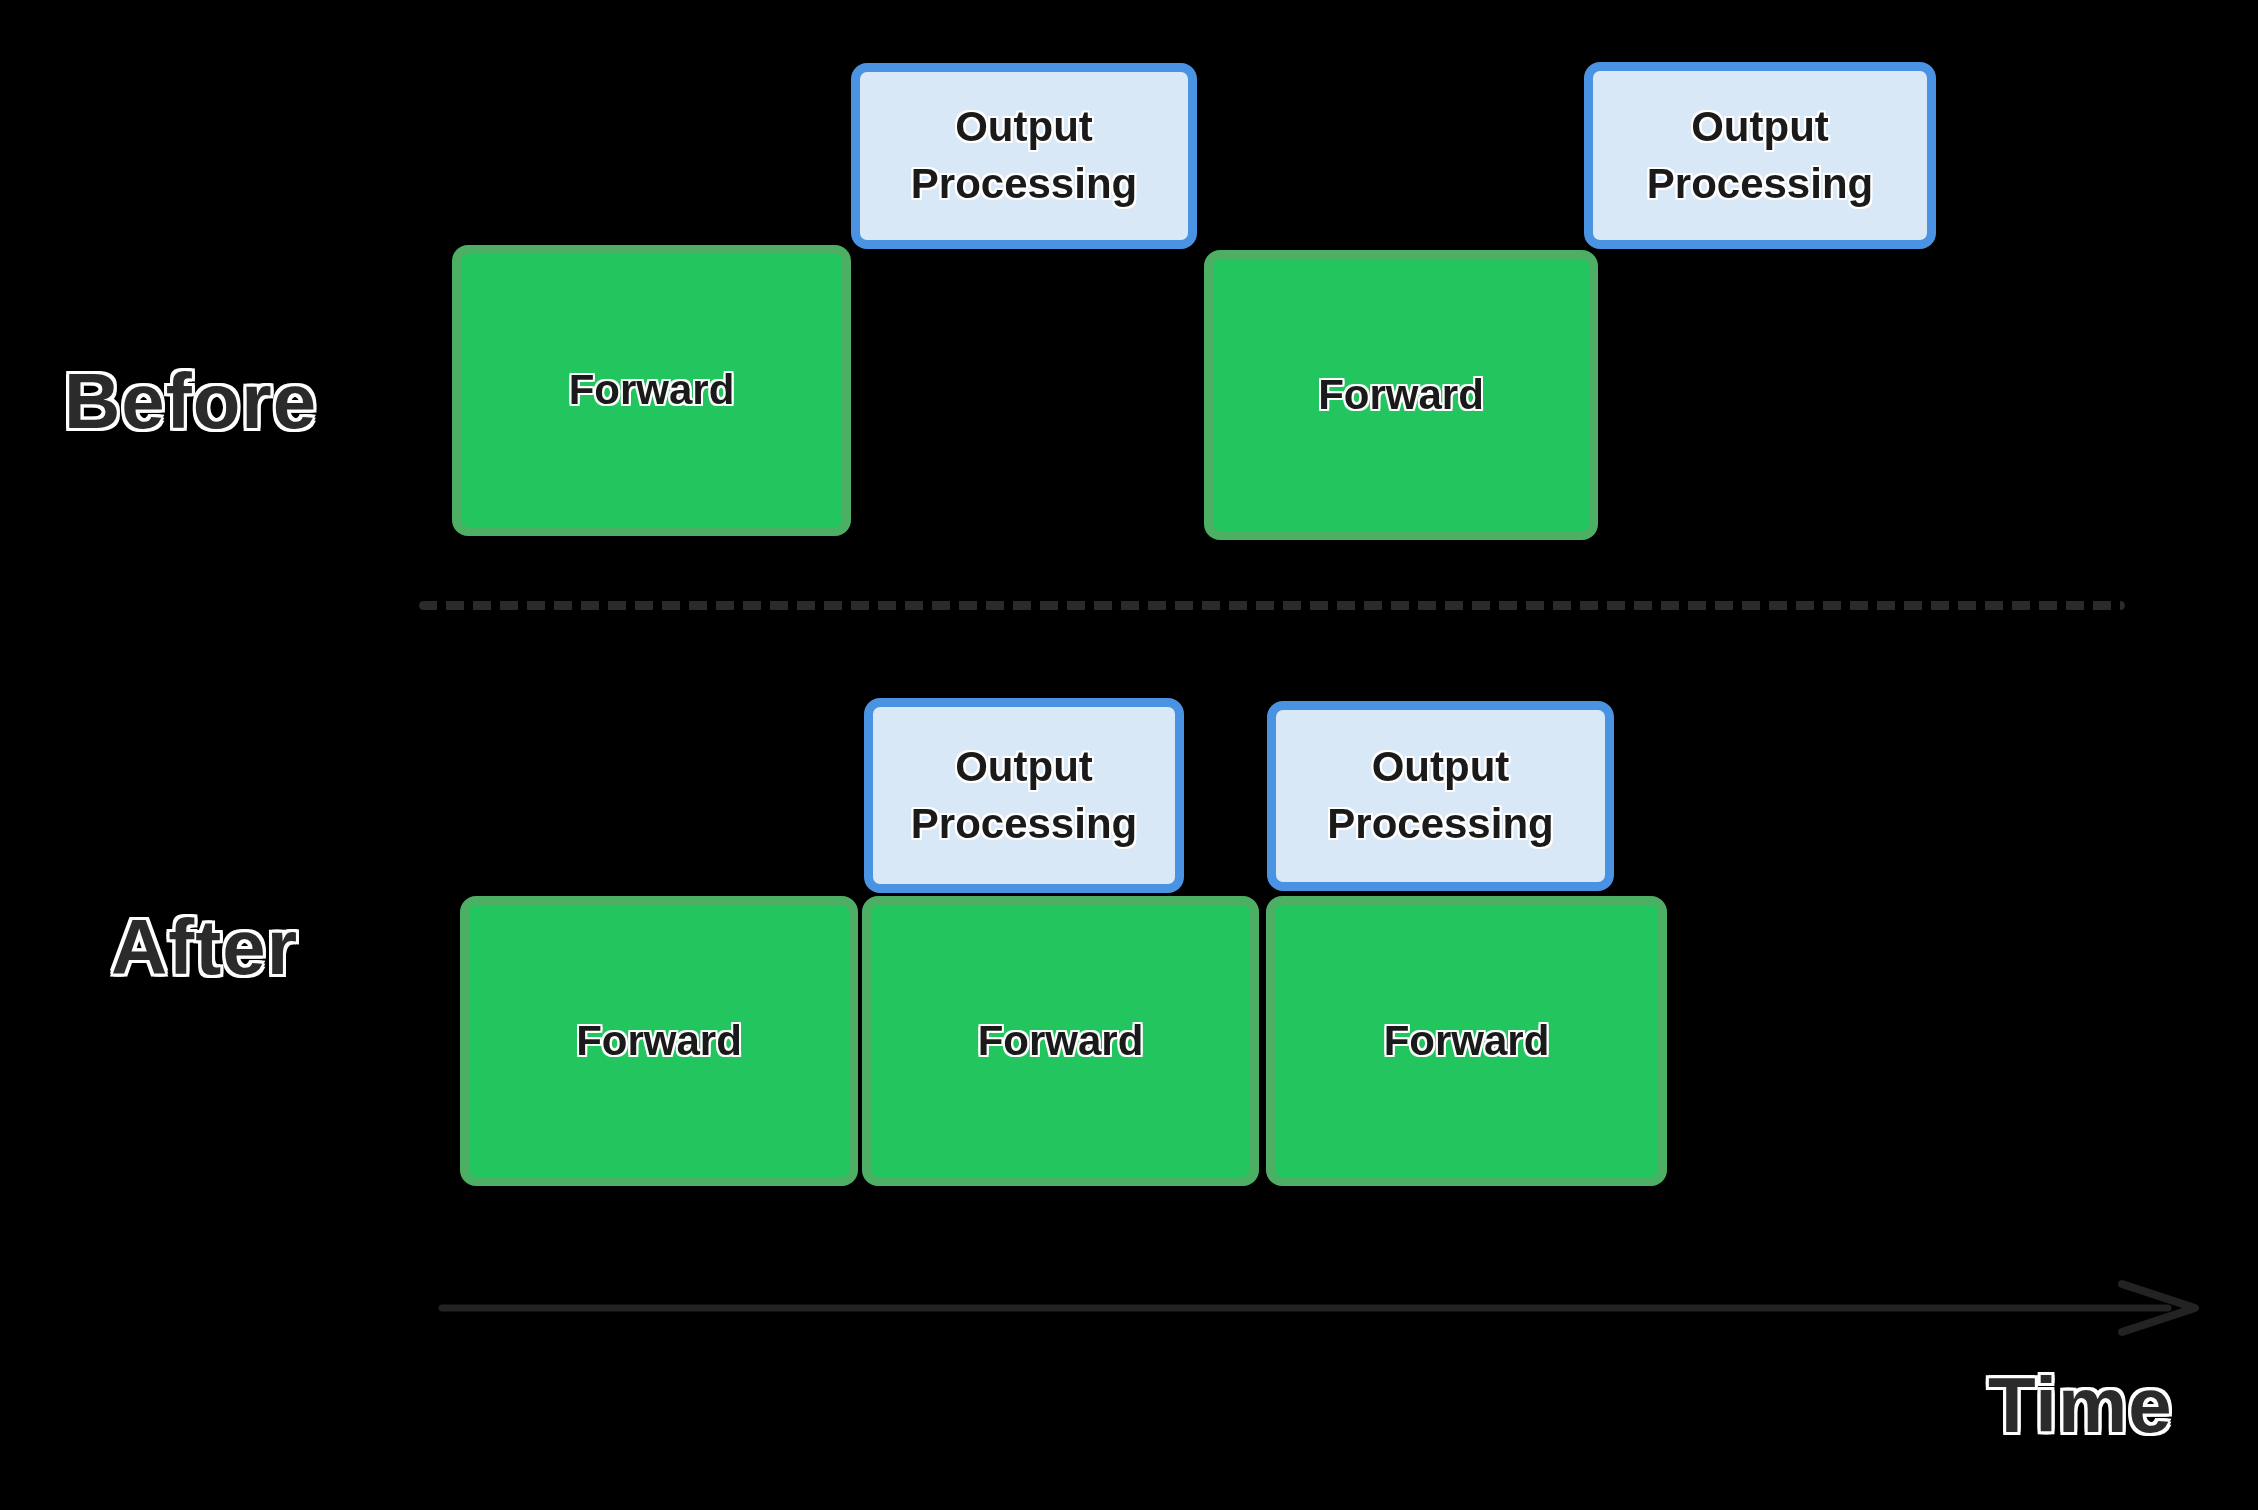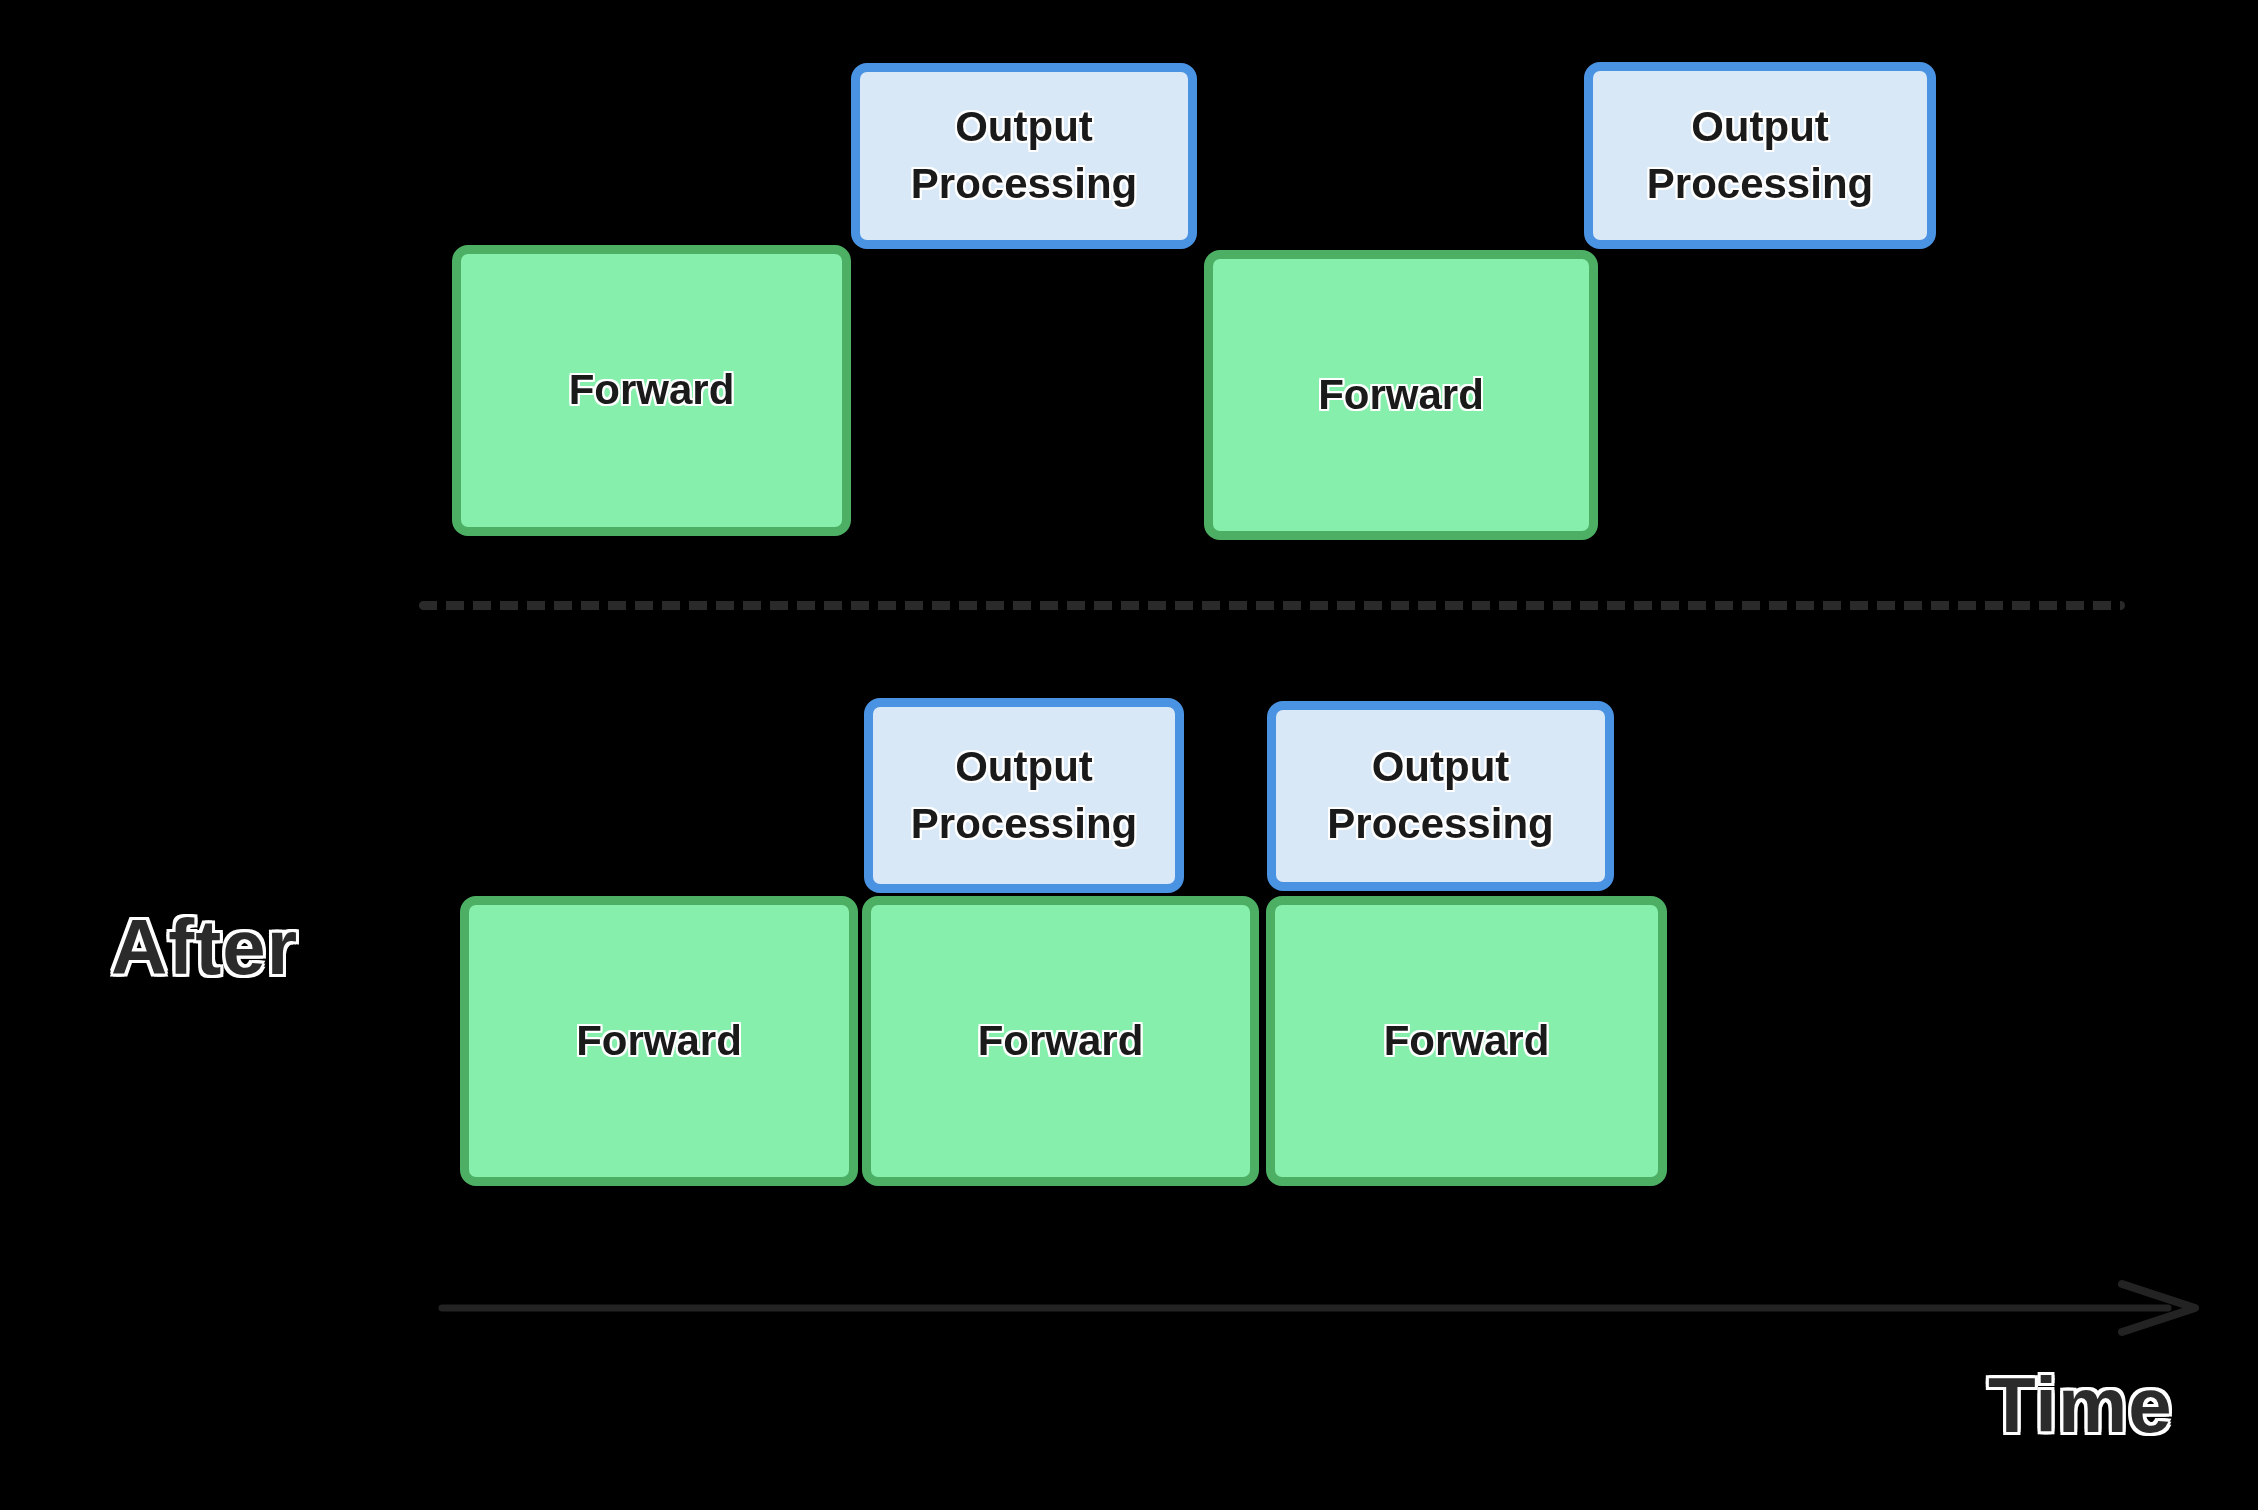--- a/index.html
+++ b/index.html
@@ -43,21 +43,21 @@
     color: #1a1a1a;
     line-height: 1.35;
     padding: 0 18px;
     text-shadow:
       -2px -2px 0 rgba(255,255,255,0.9),  2px -2px 0 rgba(255,255,255,0.9),
       -2px  2px 0 rgba(255,255,255,0.9),  2px  2px 0 rgba(255,255,255,0.9),
       -2px  0   0 rgba(255,255,255,0.9),  2px  0   0 rgba(255,255,255,0.9),
        0   -2px 0 rgba(255,255,255,0.9),  0    2px 0 rgba(255,255,255,0.9);
   }
   .box.forward {
-    background: #86efac;
+    background: #22c55e;
     border: 9px solid #4daf63;
   }
   .box.output {
     background: #d9e8f7;
     border: 9px solid #4a92e2;
   }
   
   .divider {
     position: absolute;
     left: 419px;
@@ -92,20 +92,21 @@
   #a-op1  { left: 864px;  top: 698px; width: 320px; height: 195px; }
   #a-op2  { left: 1267px; top: 701px; width: 347px; height: 190px; }
   #before-label { left: 64px; top: 362px; }
   #after-label  { left: 80px; top: 908px; margin-left: 31px; }
 </style>
 </head>
 <body>
 
 <div class="canvas">
 
+  <div class="row-label" id="before-label">Before</div>
 
   <div class="box output" id="b-op1">Output Processing</div>
 
   <div class="box output" id="b-op2">Output Processing</div>
 
   <div class="box forward" id="b-fwd1">Forward</div>
 
   <div class="box forward" id="b-fwd2">Forward</div>
 
   <div class="divider"></div>

